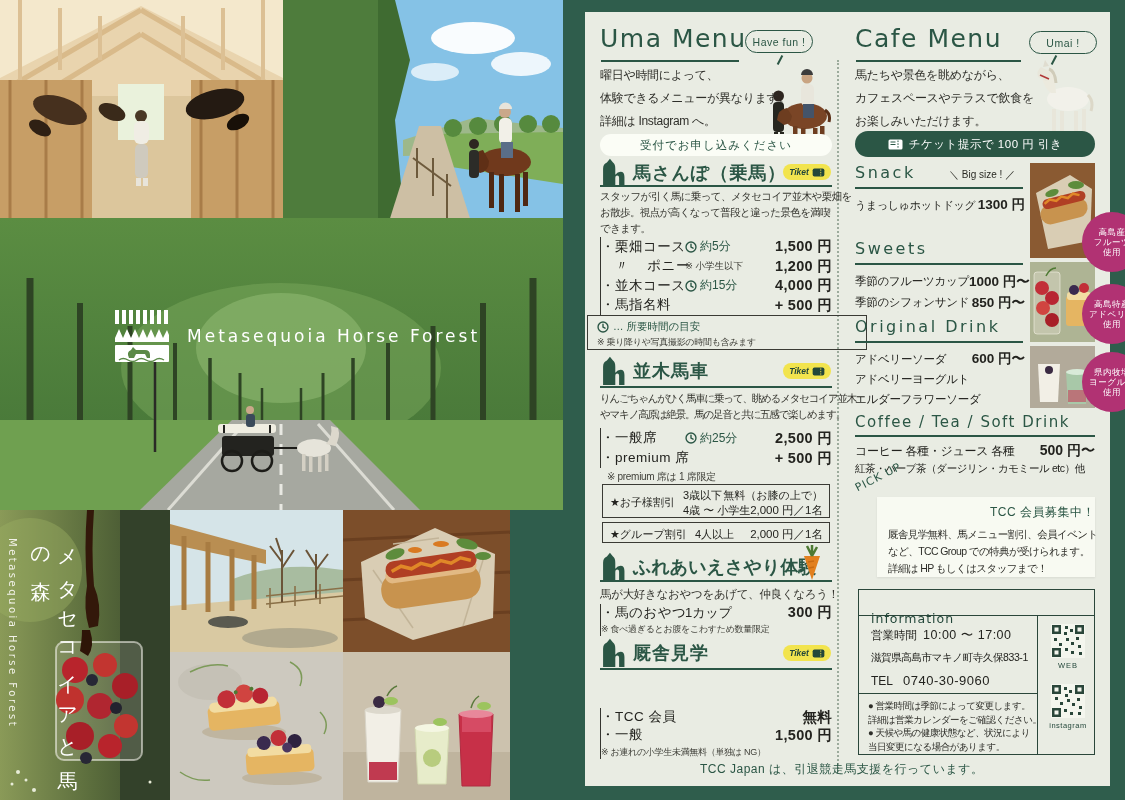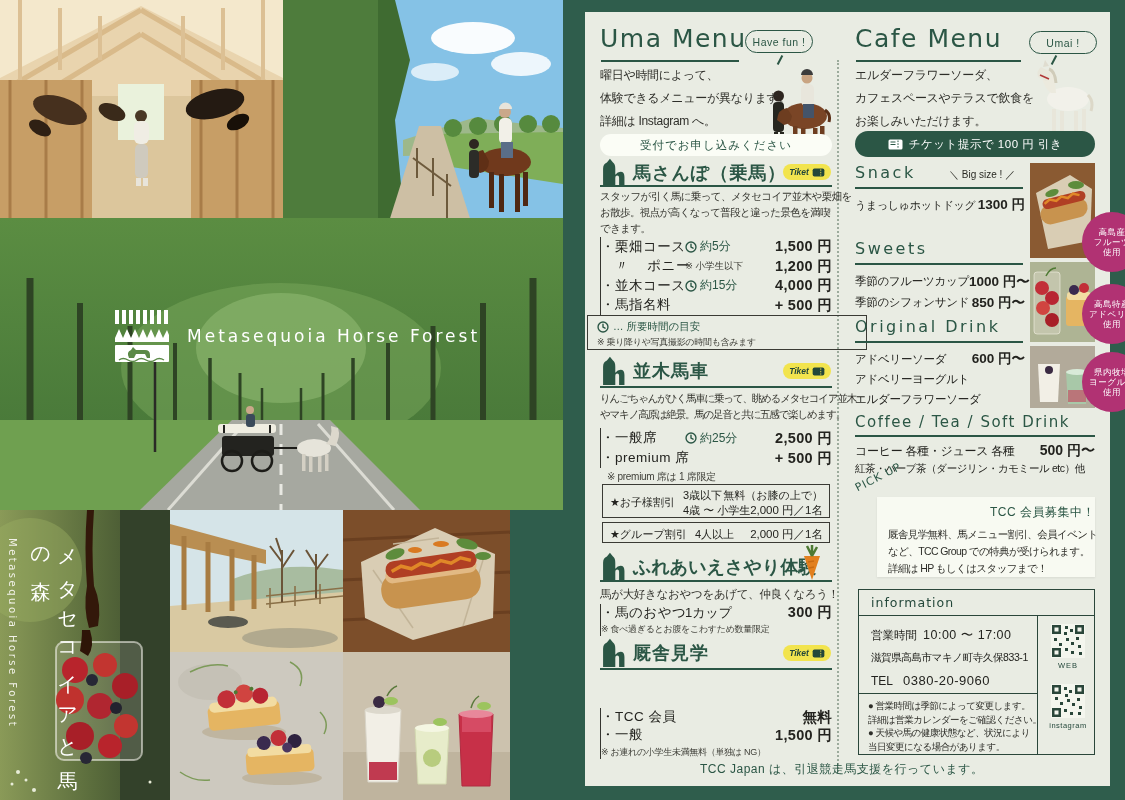--- a/index.html
+++ b/index.html
@@ -537,21 +537,21 @@
     <rect x="17" y="52" width="4" height="28" fill="#e8e6da"></rect>
       <rect x="25" y="54" width="4" height="27" fill="#e8e6da"></rect>
     <rect x="39" y="54" width="4" height="27" fill="#e8e6da"></rect>
       <rect x="47" y="52" width="4" height="28" fill="#e8e6da"></rect>
     <rect x="17" y="77" width="4" height="4" fill="#6a6a60"></rect>
       <rect x="47" y="77" width="4" height="4" fill="#6a6a60"></rect>
     <path d="M53 38 q6 6 3 16" stroke="#dcd8c8" stroke-width="3" fill="none"></path>
   </svg>
 
   <div class="abs intro" style="left:270px;top:52px">
-    <div>エルダーフラワーソーダ、</div>
+    <div>馬たちや景色を眺めながら、</div>
     <div>カフェスペースやテラスで飲食を</div>
     <div>お楽しみいただけます。</div>
   </div>
 
   <div class="abs" style="left:270px;top:119px;width:240px;height:26px;background:#2b5645;border-radius:13px;display:flex;align-items:center;justify-content:center;gap:6px">
     <svg width="15" height="11" viewBox="0 0 15 11">
         <rect x="0.5" y="0.5" width="14" height="10" rx="1.5" fill="#ffffff"></rect>
         <line x1="10" y1="1.5" x2="10" y2="9.5" stroke="#2b5645" stroke-width="1" stroke-dasharray="1.6 1.2"></line>
         <line x1="2.5" y1="3" x2="7.5" y2="3" stroke="#2b5645" stroke-width="1"></line>
         <line x1="2.5" y1="5.5" x2="7.5" y2="5.5" stroke="#2b5645" stroke-width="1"></line>
@@ -645,28 +645,28 @@
     <div style="text-align:right;margin-top:7px;font-size:12px;color:#2b5645;letter-spacing:.5px">TCC 会員募集中！</div>
     <div style="margin:5px 0 0 11px;font-size:10.5px;line-height:17px;color:#2e2e29;letter-spacing:-.6px;white-space:nowrap">
       <div>厩舎見学無料、馬メニュー割引、会員イベント</div>
       <div>など、TCC Group での特典が受けられます。</div>
       <div>詳細は HP もしくはスタッフまで！</div>
     </div>
   </div>
 
   <div class="abs ibox" style="left:273px;top:577px;width:237px;height:166px">
     <div style="height:26px;border-bottom:1.4px solid #2a463a">
-      <span style="margin:5px 0 0 12px;display:inline-block;font-size:12.5px;letter-spacing:1px;color:#23473a;font-family:'DejaVu Sans',sans-serif">information</span>
+      <span style="margin:21px 0 0 12px;display:inline-block;font-size:12.5px;letter-spacing:1px;color:#23473a;font-family:'DejaVu Sans',sans-serif">information</span>
     </div>
     <div class="abs" style="left:178px;top:26px;bottom:0;border-left:1.4px solid #2a463a"></div>
     <span class="abs" style="left:12px;top:38px;font-size:11.5px">営業時間</span>
     <span class="abs" style="left:64px;top:37px;font-size:12.5px;letter-spacing:.5px">10:00 〜 17:00</span>
     <span class="abs" style="left:12px;top:61px;font-size:10.5px;letter-spacing:-.4px;white-space:nowrap">滋賀県高島市マキノ町寺久保833-1</span>
     <span class="abs" style="left:12px;top:84px;font-size:12px">TEL</span>
-    <span class="abs" style="left:44px;top:83px;font-size:13px;letter-spacing:.5px">0380-20-9060</span>
+    <span class="abs" style="left:44px;top:83px;font-size:13px;letter-spacing:.5px">0740-30-9060</span>
     <div class="abs" style="left:0;top:103px;width:178px;border-top:1.2px solid #2a463a"></div>
     <div class="abs" style="left:9px;top:109px;font-size:9.5px;line-height:13.5px;letter-spacing:-.5px;color:#2e2e29;white-space:nowrap">
       <div>● 営業時間は季節によって変更します。</div>
       <div>詳細は営業カレンダーをご確認ください。</div>
       <div>● 天候や馬の健康状態など、状況により</div>
       <div>当日変更になる場合があります。</div>
     </div>
     <svg class="abs" style="left:192px;top:34px" width="34" height="34" viewBox="0 0 34 34">
       <rect width="34" height="34" fill="#f4f6ee"></rect>
       <g fill="#2a463a">

